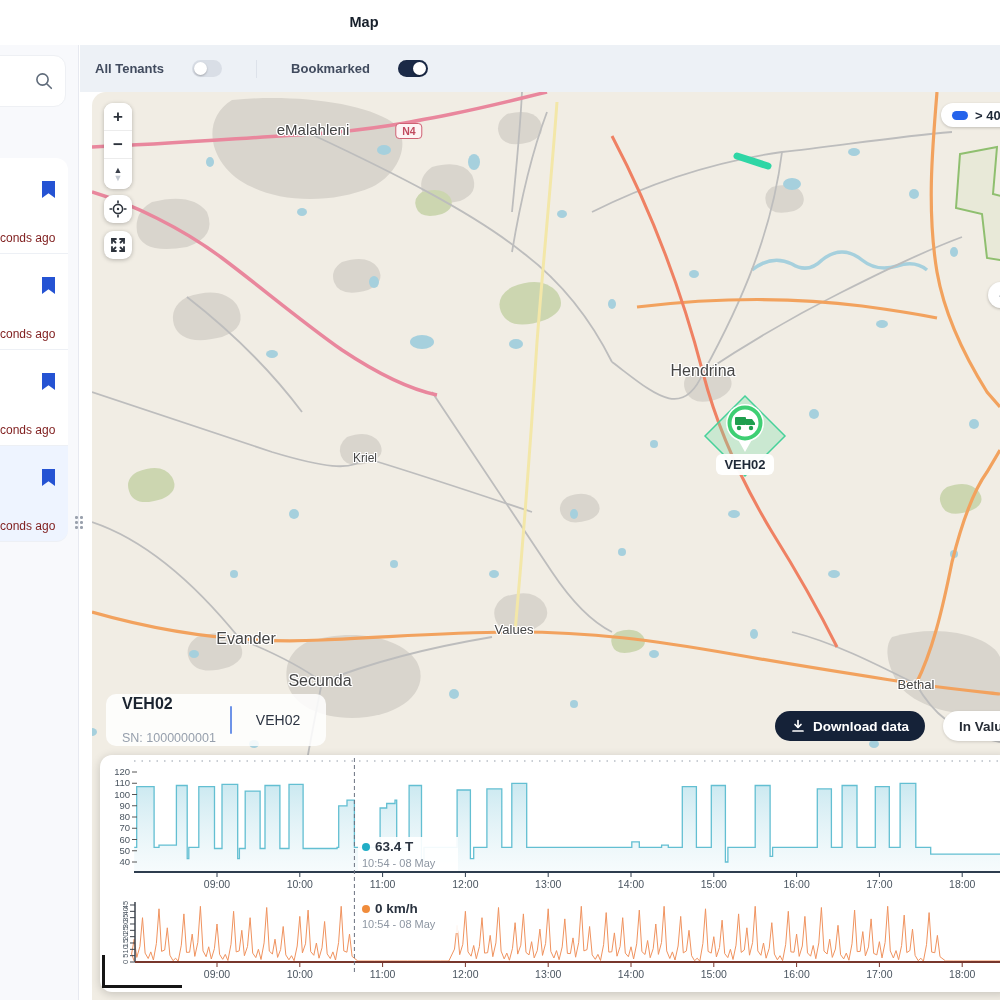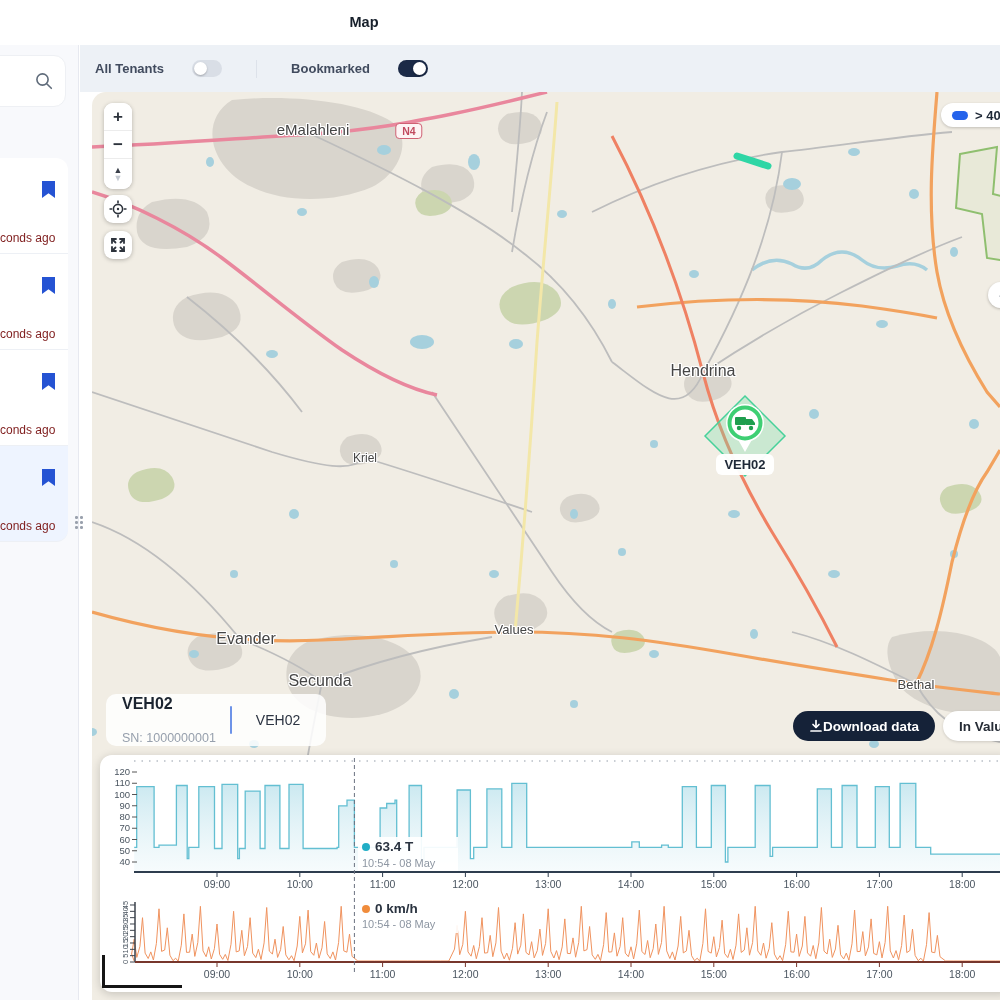--- a/index.html
+++ b/index.html
@@ -47,21 +47,21 @@
   #legend .pill { width:16px; height:9px; border-radius:5px; }
   #legend .ltext { font-size:13px; font-weight:600; color:#1f2937; }
   #edgeBtn { position:absolute; left:896px; top:190px; width:26px; height:26px; border-radius:50%; background:#fff; box-shadow:0 1px 3px rgba(0,0,0,.25); color:#8b93a0; display:flex; align-items:center; justify-content:center; font-size:14px; }
 
   
   #vehCard { position:absolute; left:14px; top:602px; height:52px; background:rgba(255,255,255,.85); border-radius:10px; display:flex; align-items:center; padding:0 16px; gap:14px; }
   #vehCard .vname { font-size:16px; font-weight:700; color:#1b2430; }
   #vehCard .vsn { font-size:12.5px; color:#97a0ad; margin-top:18px; }
   #vehCard .tdiv { width:2px; height:28px; background:#6d93e8; border-radius:1px; }
   #vehCard .vtab { font-size:14px; color:#2c3442; padding:0 10px; cursor:pointer; }
-  #dlBtn { position:absolute; left:701px; top:619px; height:30px; background:#152238; border-radius:16px; color:#fff; font-size:13.5px; font-weight:600; display:flex; align-items:center; padding:0 16px; cursor:pointer; }
+  #dlBtn { position:absolute; left:683px; top:619px; height:30px; background:#152238; border-radius:16px; color:#fff; font-size:13.5px; font-weight:600; display:flex; align-items:center; gap:8px; padding:0 16px; cursor:pointer; }
   #inValues { position:absolute; left:851px; top:619px; height:30px; width:160px; background:#fff; border-radius:16px; color:#262c36; font-size:13.5px; font-weight:600; display:flex; align-items:center; padding:0 16px; box-shadow:0 1px 3px rgba(0,0,0,.15); cursor:pointer; }
 
   
   #chartPanel { position:absolute; left:100px; top:755px; width:912px; height:237px; background:#fff; border-radius:12px; box-shadow:0 2px 10px rgba(0,0,0,.18); z-index:25; }
   #charts text { font-family:"Liberation Sans", sans-serif; }
   .tickLabel { font-size:10.5px; fill:#4a5560; }
   .yLabel { font-size:9.5px; fill:#4a5560; }
   .yLabelRot { font-size:7.5px; fill:#4a5560; }
   .tipVal { font-size:13.5px; font-weight:600; fill:#2a3340; }
   .tipTime { font-size:11px; fill:#8d96a2; }

